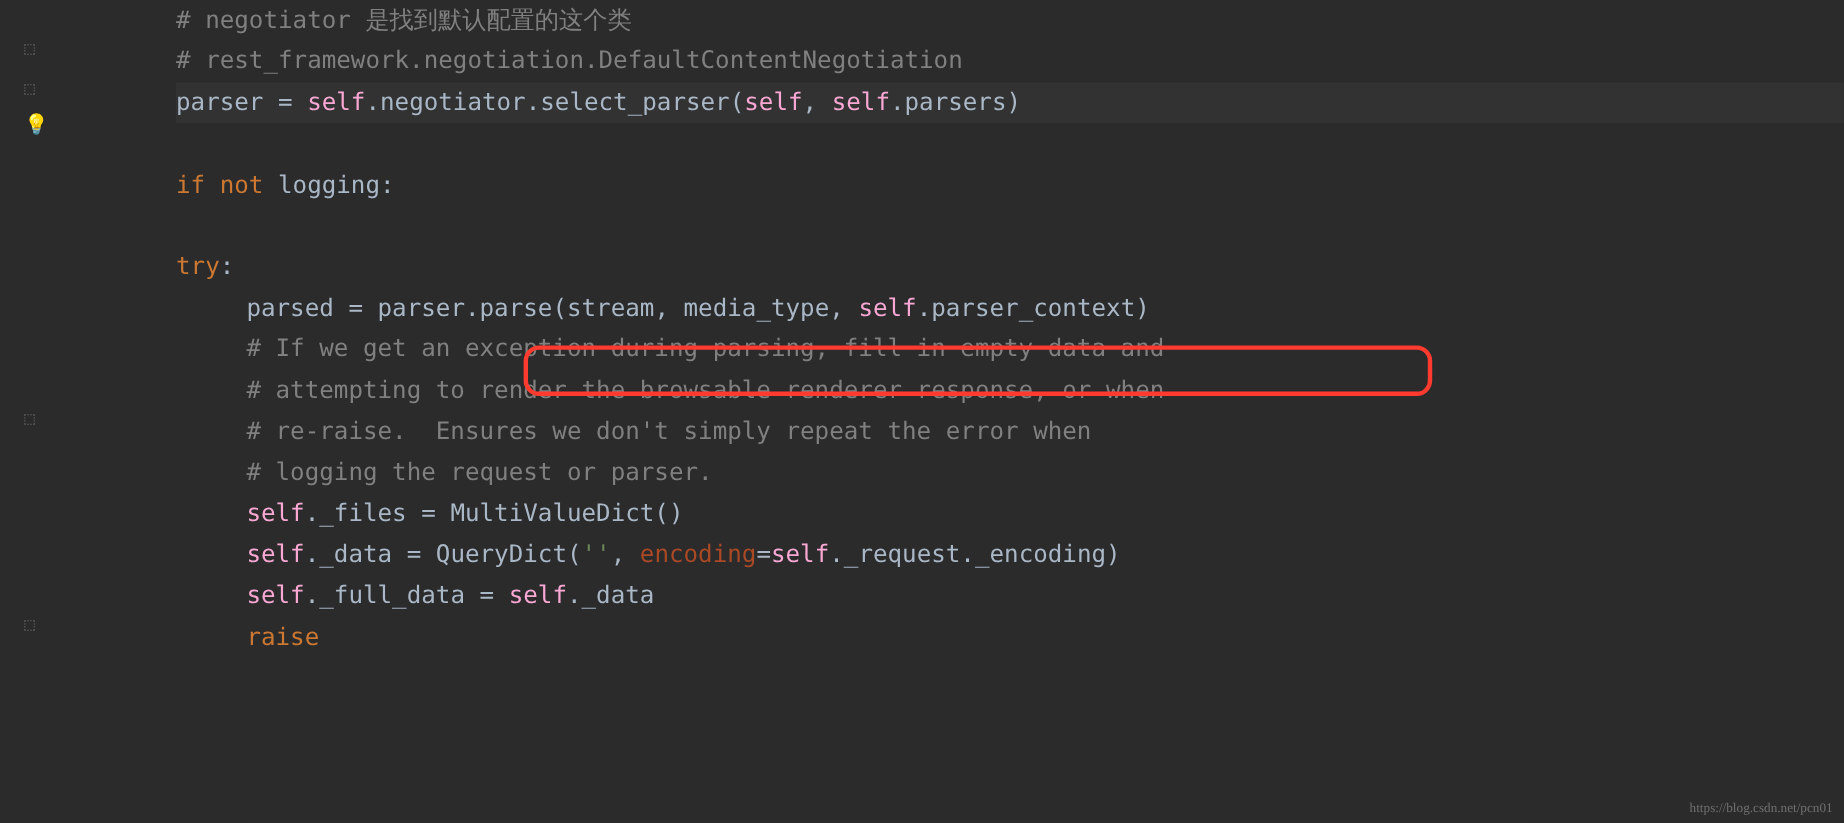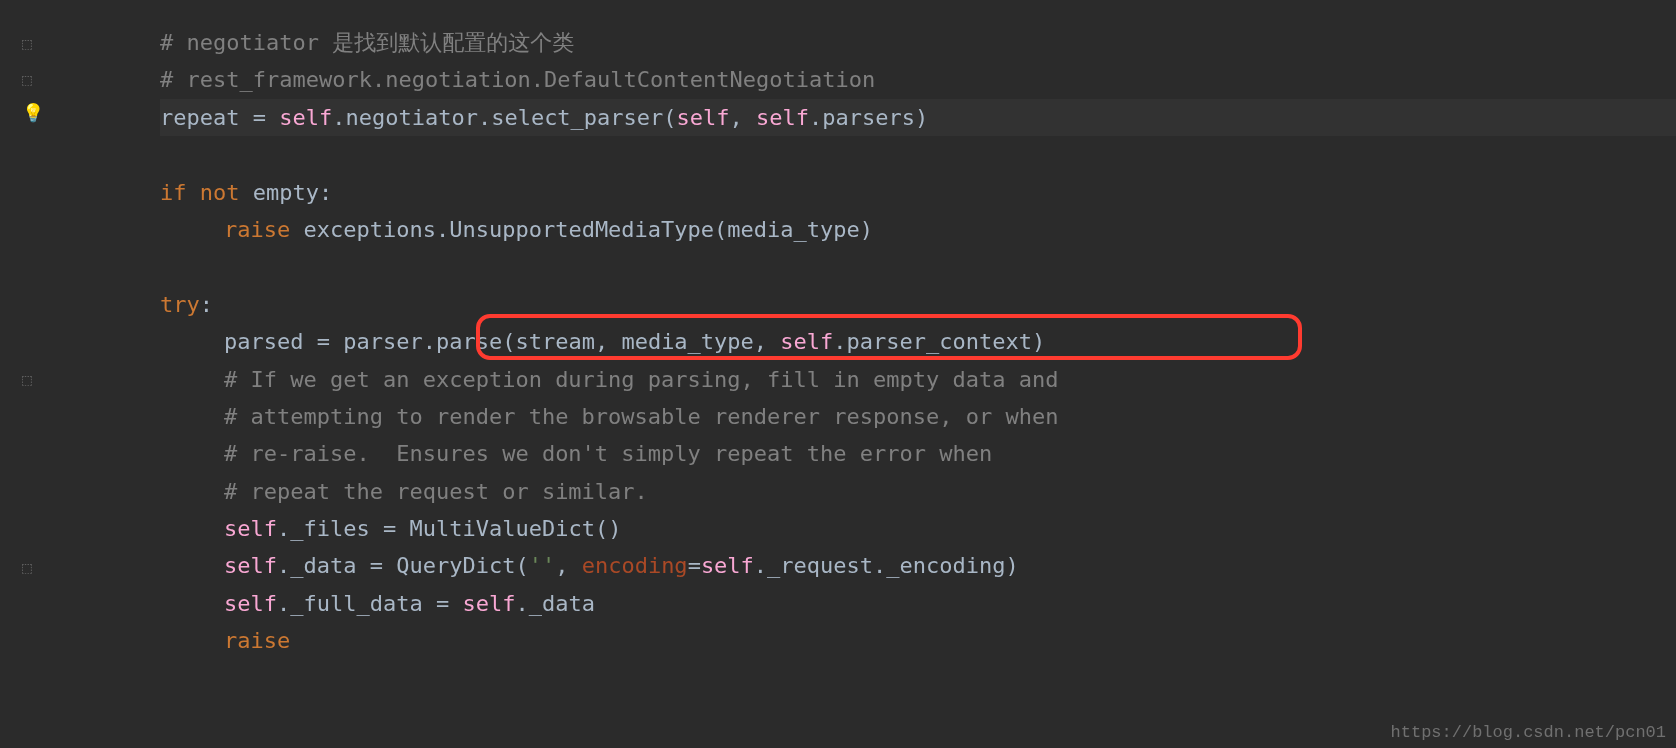--- a/index.html
+++ b/index.html
@@ -35,21 +35,20 @@
     .bulb-icon {
       top: 102px;
       color: #f0a030;
     }
     .bookmark-icon {
       color: #606060;
       font-size: 16px;
     }
     .code-area {
       flex: 1;
-      padding-top: 24px;
       padding-left: 100px;
       line-height: 37.4px;
       position: relative;
     }
     .code-line {
       white-space: pre;
       height: 37.4px;
     }
     .highlighted-line {
       background: #323232;
@@ -65,51 +64,50 @@
     .highlight-box {
       position: absolute;
       border: 4px solid #ff3b30;
       border-radius: 14px;
       pointer-events: none;
     }
     .watermark {
       position: absolute;
       bottom: 6px;
       right: 10px;
-      font-size: 17px;
+      font-size: 12px;
       color: #707070;
-      font-family: Liberation Mono, monospace;
+      font-family: Liberation Serif, serif;
     }
     .indent2 { padding-left: 64px; }
   </style>
 </head>
 <body>
 
 <div class="editor-container">
   <div class="gutter">
     <span class="gutter-icon bookmark-icon" style="top:34px;">⬚</span>
     <span class="gutter-icon bookmark-icon" style="top:70px;">⬚</span>
     <span class="gutter-icon bulb-icon">💡</span>
     <span class="gutter-icon bookmark-icon" style="top:370px;">⬚</span>
     <span class="gutter-icon bookmark-icon" style="top:558px;">⬚</span>
   </div>
   <div class="code-area">
     <div class="code-line"><span class="comment"># negotiator 是找到默认配置的这个类</span></div>
     <div class="code-line"><span class="comment"># rest_framework.negotiation.DefaultContentNegotiation</span></div>
-    <div class="code-line highlighted-line"><span class="identifier">repeat </span><span class="operator">= </span><span class="self">self</span><span class="identifier">.negotiator.select_parser(</span><span class="self">self</span><span class="operator">, </span><span class="self">self</span><span class="identifier">.parsers)</span></div>
+    <div class="code-line highlighted-line"><span class="identifier">parser </span><span class="operator">= </span><span class="self">self</span><span class="identifier">.negotiator.select_parser(</span><span class="self">self</span><span class="operator">, </span><span class="self">self</span><span class="identifier">.parsers)</span></div>
     <div class="code-line"></div>
-    <div class="code-line"><span class="keyword">if not </span><span class="identifier">empty:</span></div>
-    <div class="code-line indent2"><span class="keyword">raise </span><span class="identifier">exceptions.UnsupportedMediaType(media_type)</span></div>
+    <div class="code-line"><span class="keyword">if not </span><span class="identifier">logging:</span></div>
     <div class="code-line"></div>
     <div class="code-line"><span class="keyword">try</span><span class="operator">:</span></div>
     <div class="code-line indent2"><span class="identifier">parsed </span><span class="operator">= </span><span class="identifier">parser.</span><span class="identifier">parse</span><span class="identifier">(stream</span><span class="operator">, </span><span class="identifier">media_type</span><span class="operator">, </span><span class="self">self</span><span class="identifier">.parser_context)</span></div>
     <div class="code-line indent2"><span class="comment"># If we get an exception during parsing, fill in empty data and</span></div>
     <div class="code-line indent2"><span class="comment"># attempting to render the browsable renderer response, or when</span></div>
     <div class="code-line indent2"><span class="comment"># re-raise.  Ensures we don't simply repeat the error when</span></div>
-    <div class="code-line indent2"><span class="comment"># repeat the request or similar.</span></div>
+    <div class="code-line indent2"><span class="comment"># logging the request or parser.</span></div>
     <div class="code-line indent2"><span class="self">self</span><span class="identifier">._files </span><span class="operator">= </span><span class="identifier">MultiValueDict()</span></div>
     <div class="code-line indent2"><span class="self">self</span><span class="identifier">._data </span><span class="operator">= </span><span class="identifier">QueryDict(</span><span class="string">''</span><span class="operator">, </span><span class="named-arg">encoding</span><span class="operator">=</span><span class="self">self</span><span class="identifier">._request._encoding)</span></div>
     <div class="code-line indent2"><span class="self">self</span><span class="identifier">._full_data </span><span class="operator">= </span><span class="self">self</span><span class="identifier">._data</span></div>
     <div class="code-line indent2"><span class="keyword">raise</span></div>
 
     <div class="highlight-box" style="left:416px; top:314px; width:826px; height:46px;"></div>
   </div>
 </div>
 
 <div class="watermark">https://blog.csdn.net/pcn01</div>

